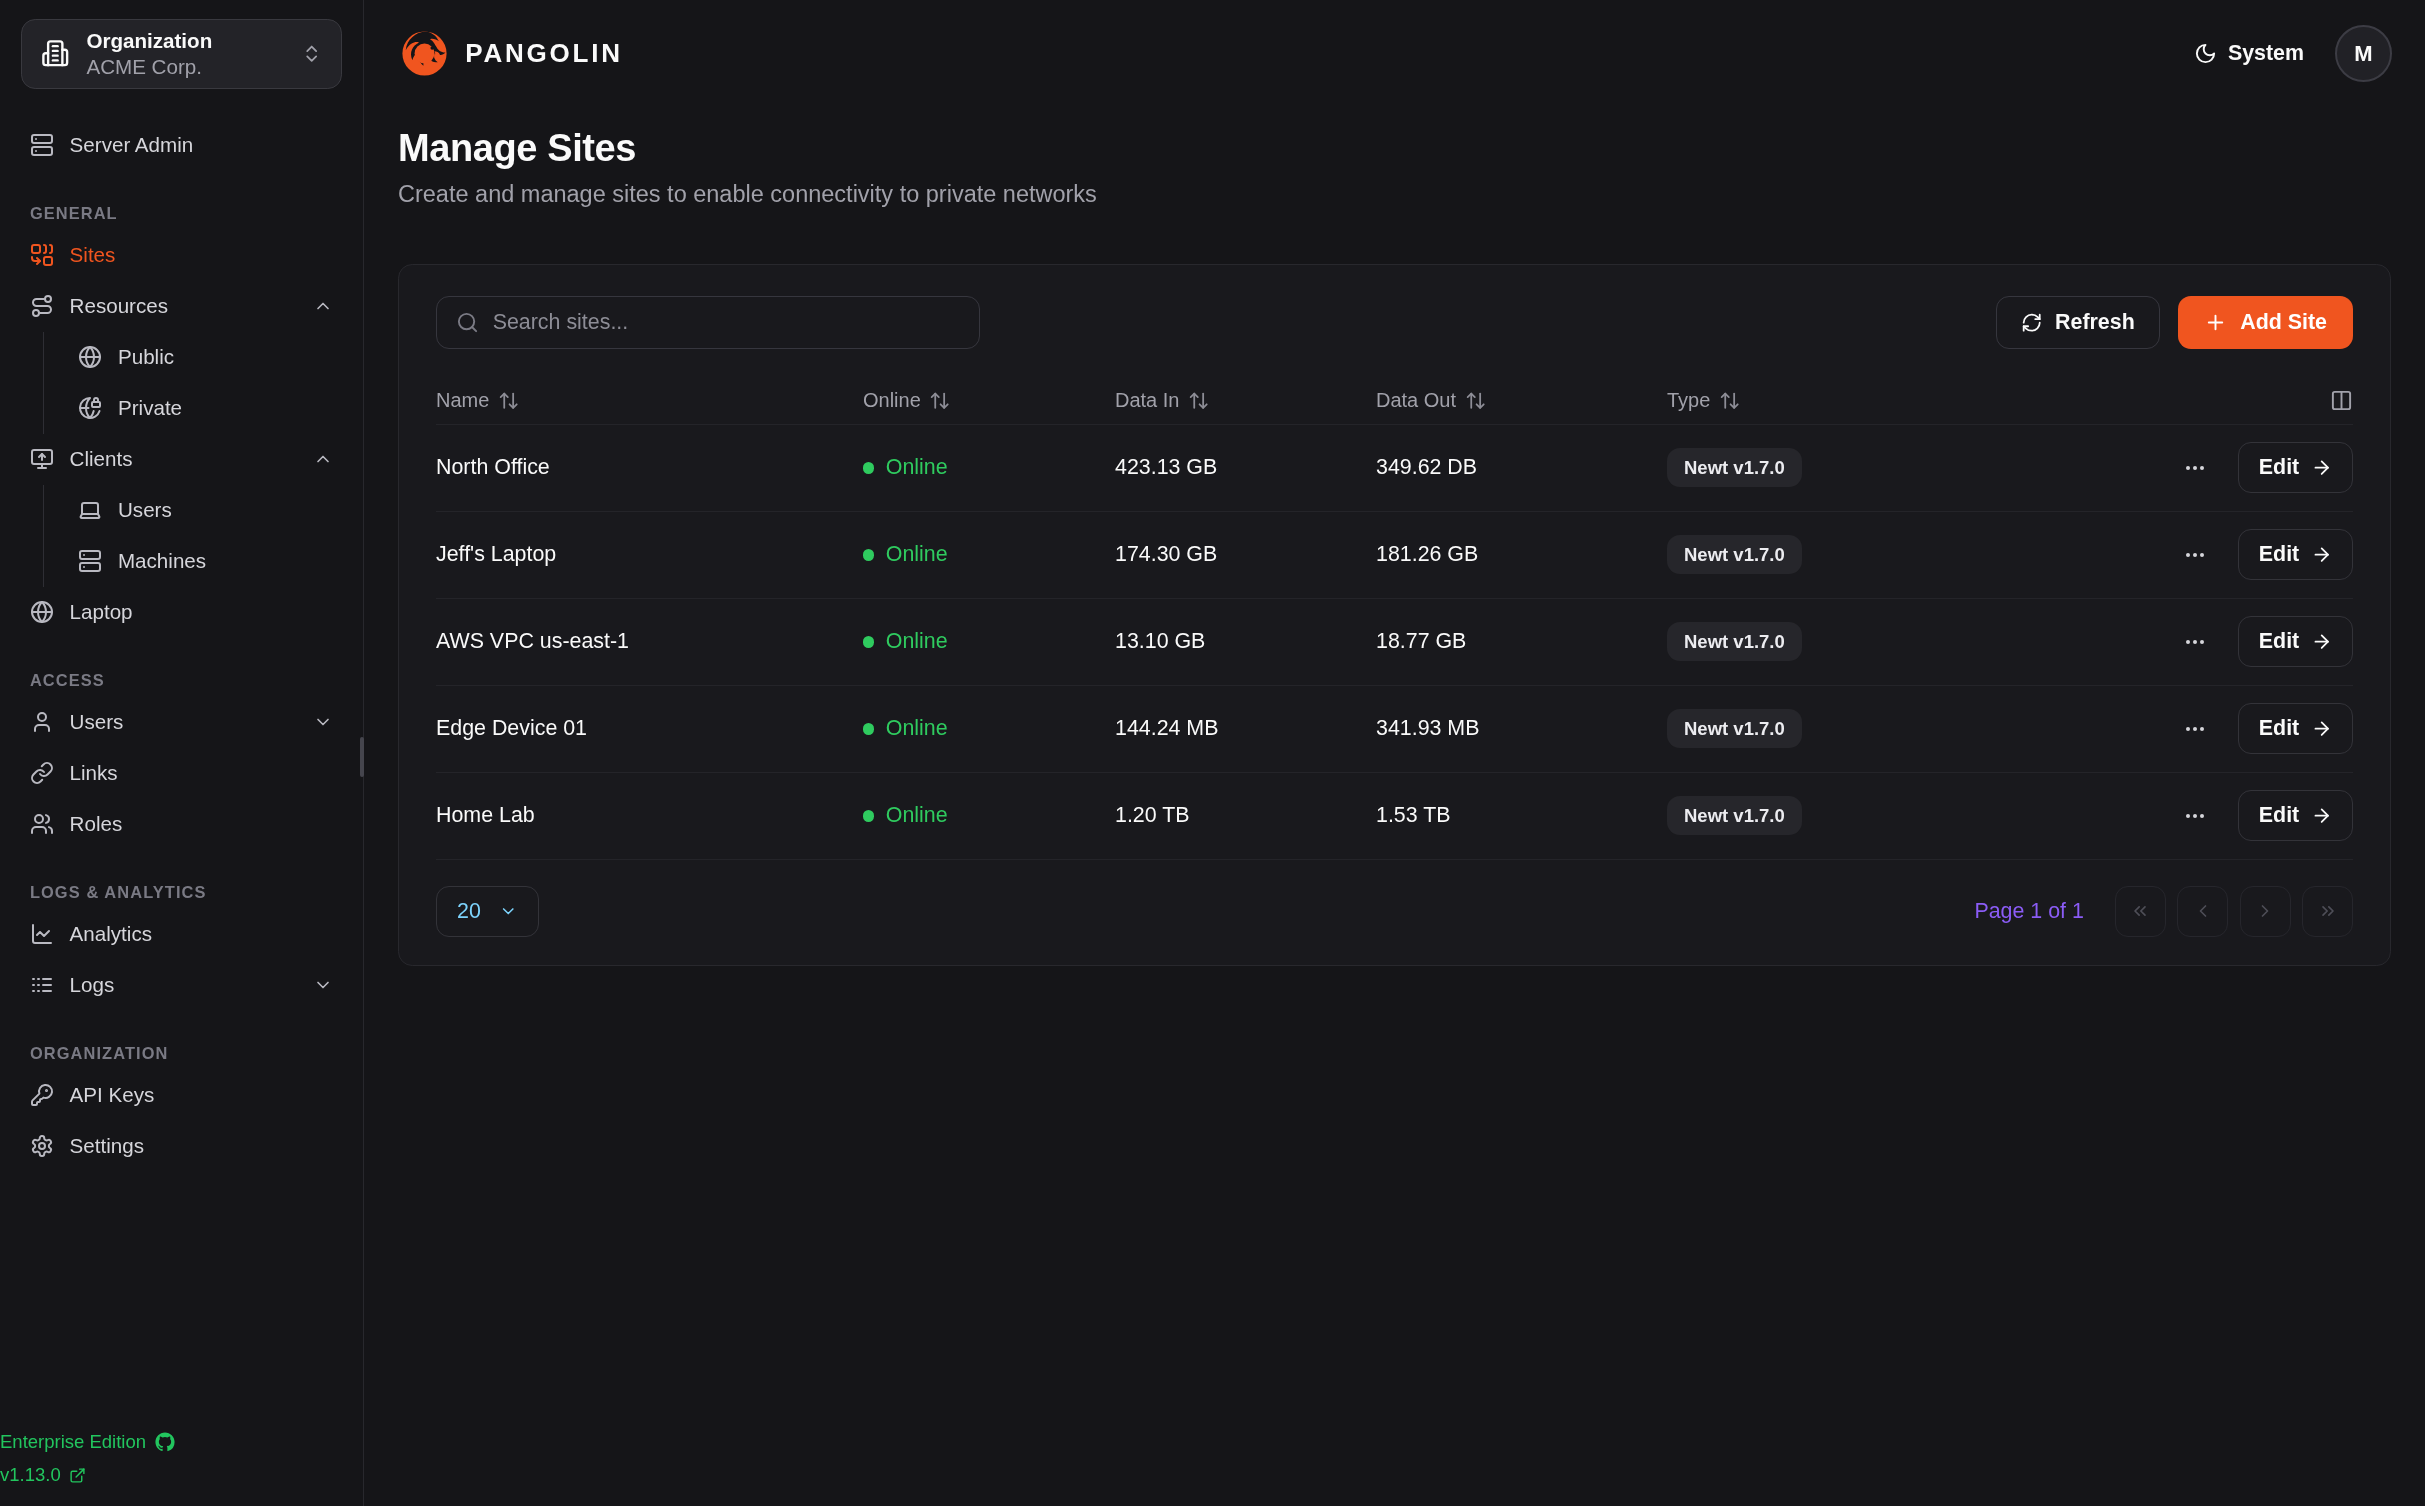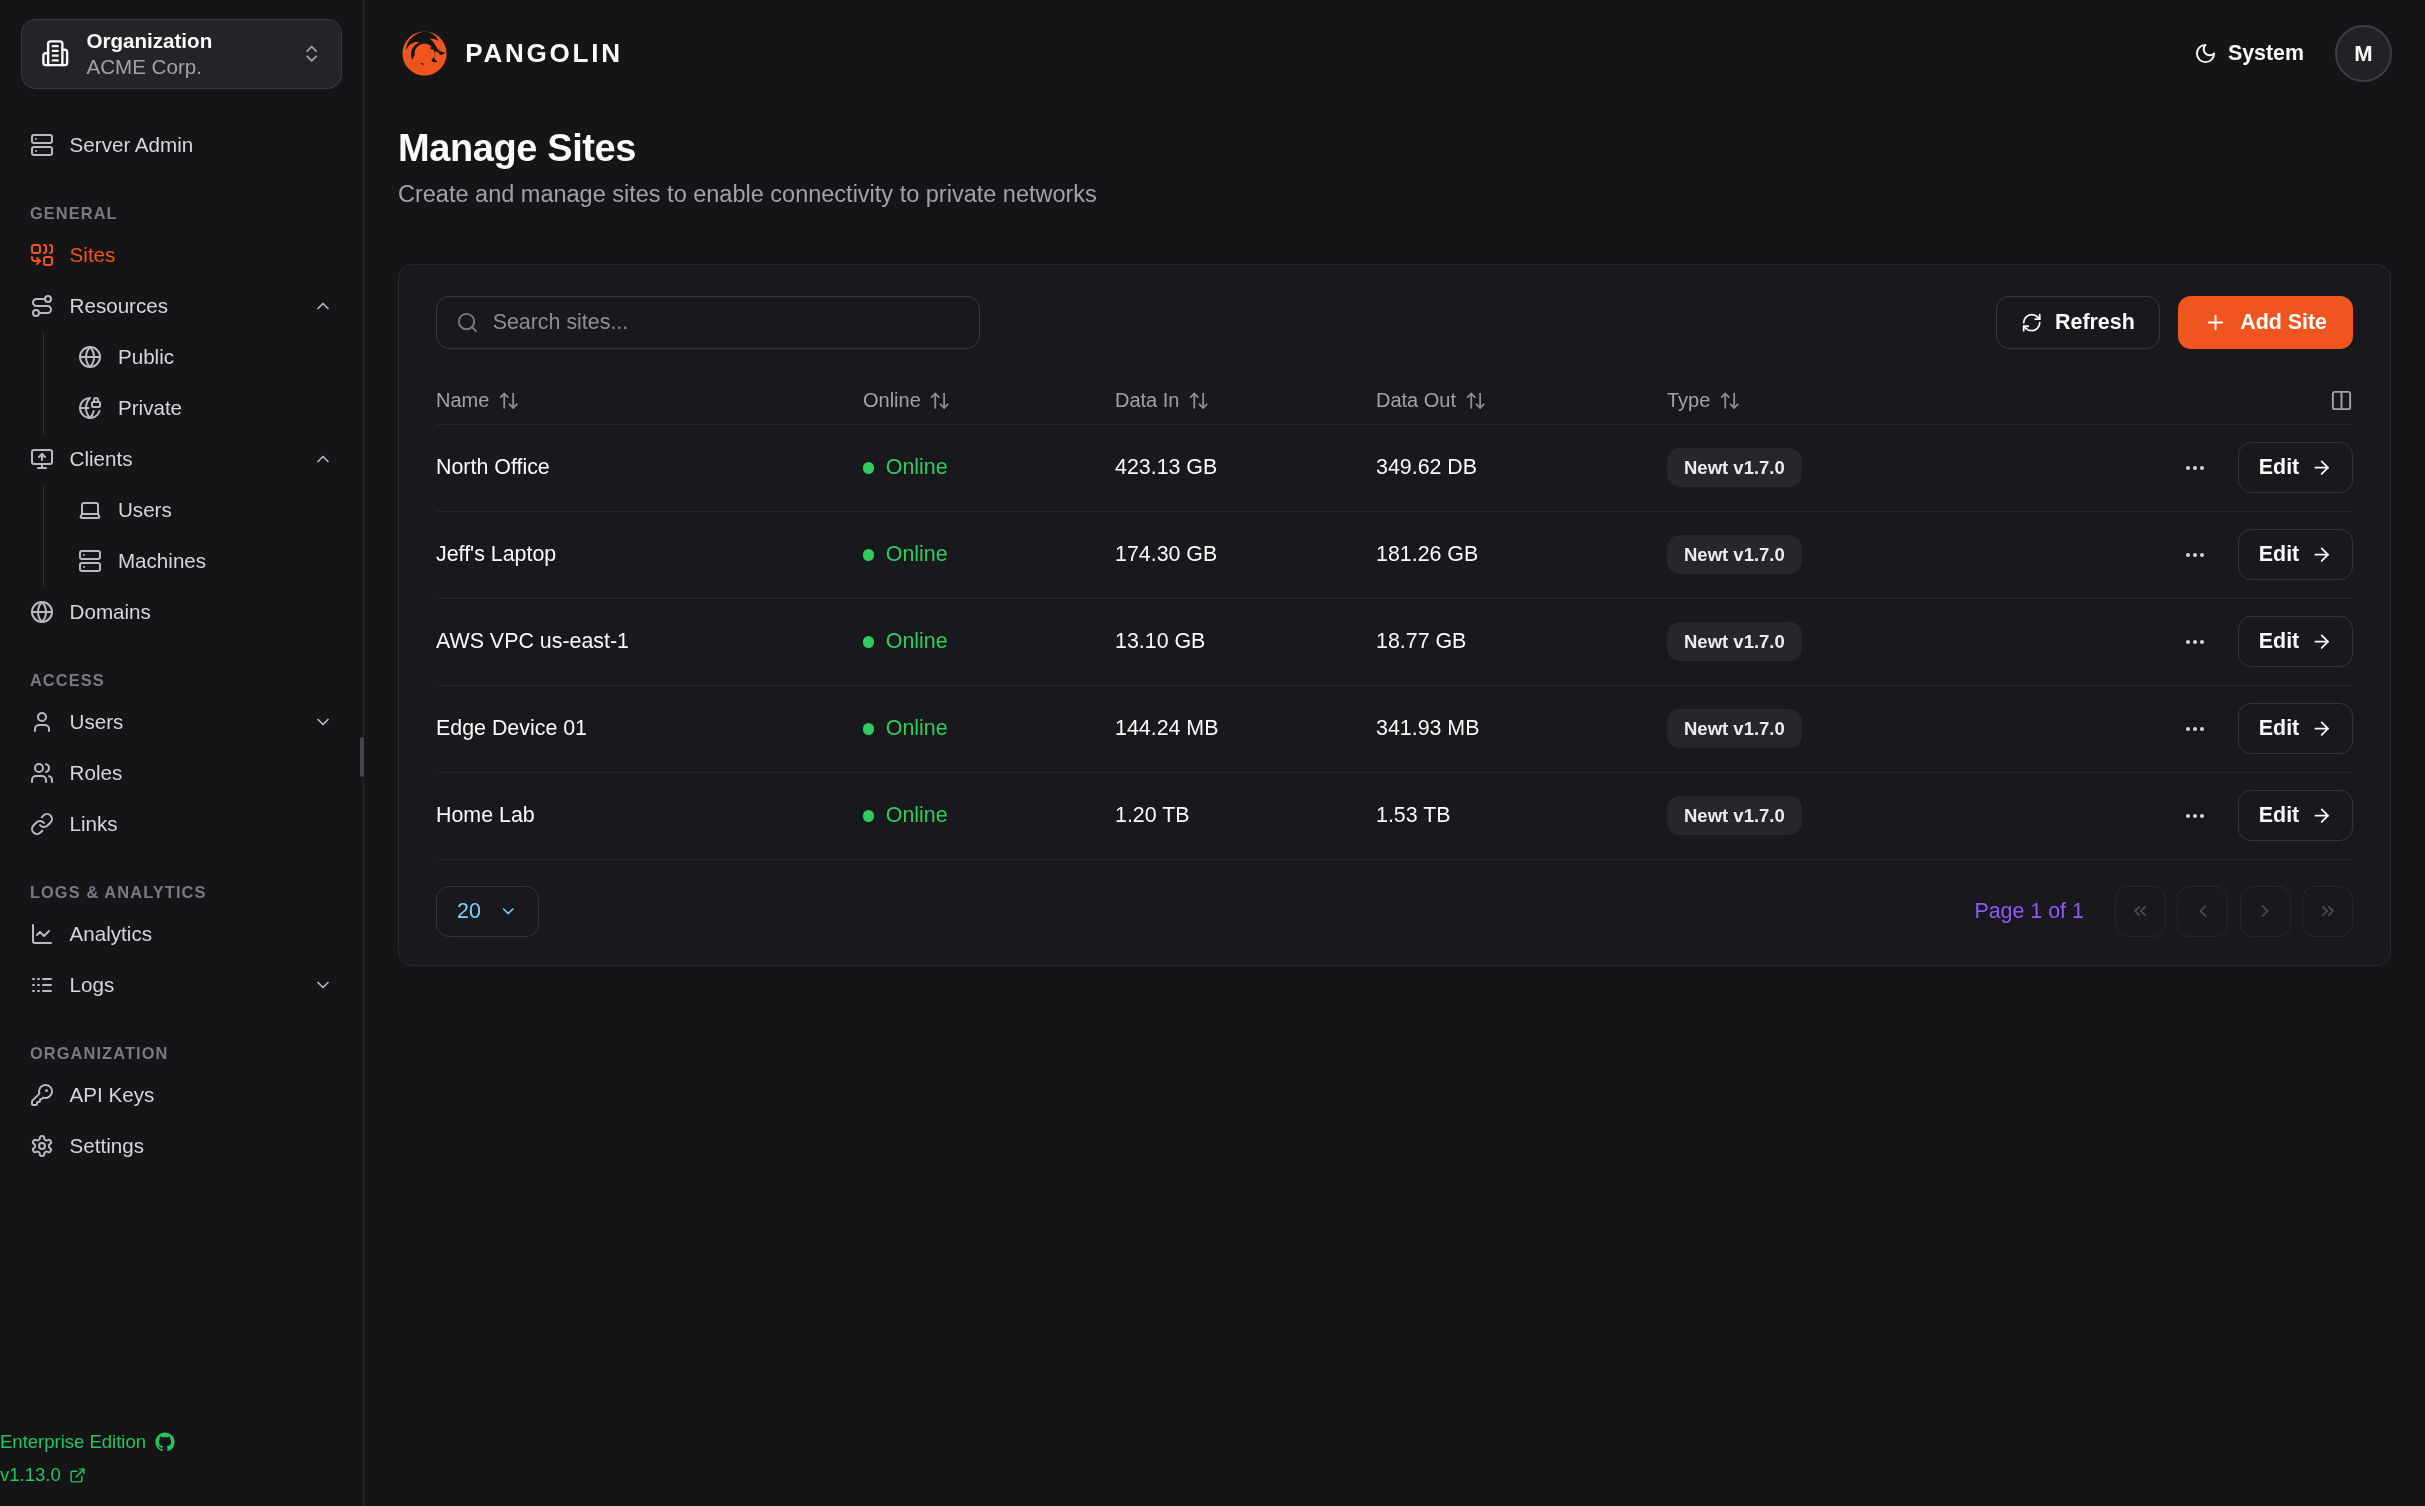--- a/index.html
+++ b/index.html
@@ -211,50 +211,50 @@
           <span class="lbl">Machines</span>
         </div>
       </div>
 
       <div class="nav-item">
         <svg width="24" height="24" viewBox="0 0 24 24" fill="none" stroke="currentColor" stroke-width="2" stroke-linecap="round" stroke-linejoin="round">
             <circle cx="12" cy="12" r="10"></circle>
             <path d="M12 2a14.5 14.5 0 0 0 0 20 14.5 14.5 0 0 0 0-20"></path>
             <path d="M2 12h20"></path>
           </svg>
-        <span class="lbl">Domains</span>
+        <span class="lbl">Laptop</span>
       </div>
 
       <div class="section-label">ACCESS</div>
 
       <div class="nav-item">
         <svg width="24" height="24" viewBox="0 0 24 24" fill="none" stroke="currentColor" stroke-width="2" stroke-linecap="round" stroke-linejoin="round">
             <path d="M19 21v-2a4 4 0 0 0-4-4H9a4 4 0 0 0-4 4v2"></path>
             <circle cx="12" cy="7" r="4"></circle>
           </svg>
         <span class="lbl">Users</span>
         <svg class="nav-chev" width="20" height="20" viewBox="0 0 24 24" fill="none" stroke="currentColor" stroke-width="2" stroke-linecap="round" stroke-linejoin="round">
             <path d="m6 9 6 6 6-6"></path>
           </svg>
+      </div>
+      <div class="nav-item">
+        <svg width="24" height="24" viewBox="0 0 24 24" fill="none" stroke="currentColor" stroke-width="2" stroke-linecap="round" stroke-linejoin="round">
+            <path d="M10 13a5 5 0 0 0 7.54.54l3-3a5 5 0 0 0-7.07-7.07l-1.72 1.71"></path>
+            <path d="M14 11a5 5 0 0 0-7.54-.54l-3 3a5 5 0 0 0 7.07 7.07l1.71-1.71"></path>
+          </svg>
+        <span class="lbl">Links</span>
       </div>
       <div class="nav-item">
         <svg width="24" height="24" viewBox="0 0 24 24" fill="none" stroke="currentColor" stroke-width="2" stroke-linecap="round" stroke-linejoin="round">
             <path d="M16 21v-2a4 4 0 0 0-4-4H6a4 4 0 0 0-4 4v2"></path>
             <circle cx="9" cy="7" r="4"></circle>
             <path d="M22 21v-2a4 4 0 0 0-3-3.87"></path>
             <path d="M16 3.13a4 4 0 0 1 0 7.75"></path>
           </svg>
         <span class="lbl">Roles</span>
-      </div>
-      <div class="nav-item">
-        <svg width="24" height="24" viewBox="0 0 24 24" fill="none" stroke="currentColor" stroke-width="2" stroke-linecap="round" stroke-linejoin="round">
-            <path d="M10 13a5 5 0 0 0 7.54.54l3-3a5 5 0 0 0-7.07-7.07l-1.72 1.71"></path>
-            <path d="M14 11a5 5 0 0 0-7.54-.54l-3 3a5 5 0 0 0 7.07 7.07l1.71-1.71"></path>
-          </svg>
-        <span class="lbl">Links</span>
       </div>
 
       <div class="section-label">LOGS &amp; ANALYTICS</div>
 
       <div class="nav-item">
         <svg width="24" height="24" viewBox="0 0 24 24" fill="none" stroke="currentColor" stroke-width="2" stroke-linecap="round" stroke-linejoin="round">
             <path d="M3 3v16a2 2 0 0 0 2 2h16"></path>
             <path d="m19 9-5 5-4-4-3 3"></path>
           </svg>
         <span class="lbl">Analytics</span>

